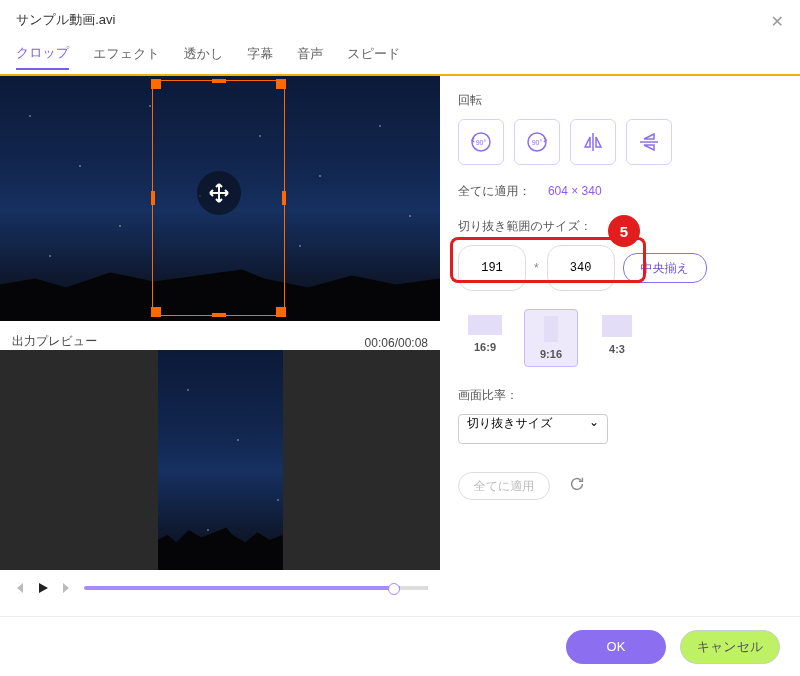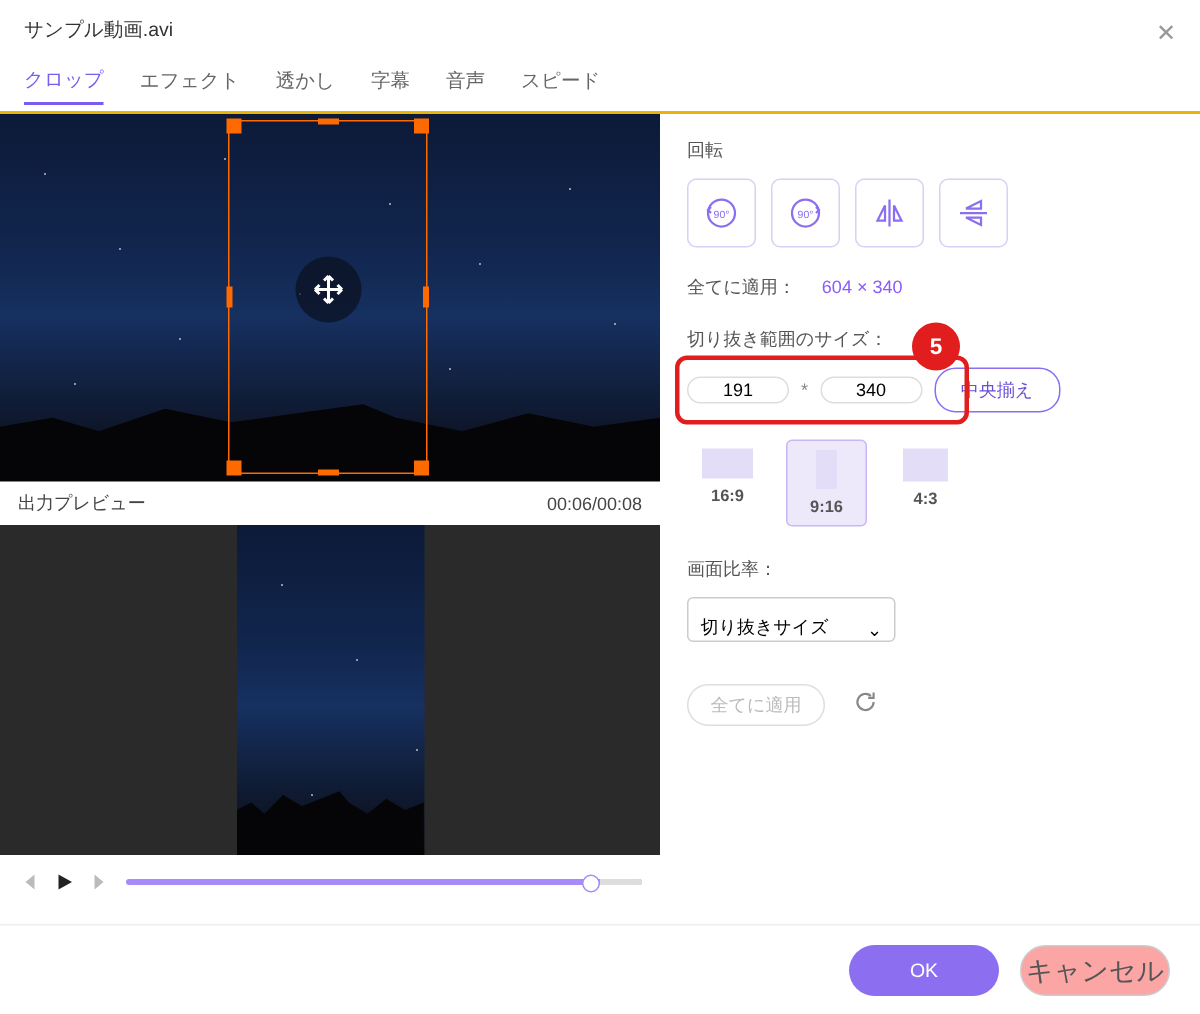--- a/index.html
+++ b/index.html
@@ -39,63 +39,63 @@
 .mountains { position:absolute; bottom:0; left:0; right:0; height:60px; background:#050507;
   clip-path:polygon(0 40%,8% 30%,15% 45%,25% 20%,35% 35%,45% 25%,55% 15%,60% 30%,70% 45%,80% 25%,90% 40%,100% 30%,100% 100%,0 100%); }
 .crop-box { position:absolute; left:152px; top:4px; width:133px; height:236px; border:1.5px solid #ff6a00; }
 .crop-box .hnd { position:absolute; background:#ff6a00; }
 .hnd.tl,.hnd.tr,.hnd.bl,.hnd.br { width:10px; height:10px; }
 .hnd.tl{left:-2px;top:-2px} .hnd.tr{right:-2px;top:-2px} .hnd.bl{left:-2px;bottom:-2px} .hnd.br{right:-2px;bottom:-2px}
 .hnd.t,.hnd.b{ width:14px; height:4px; left:calc(50% - 7px);} .hnd.t{top:-2px} .hnd.b{bottom:-2px}
 .hnd.l,.hnd.r{ width:4px; height:14px; top:calc(50% - 7px);} .hnd.l{left:-2px} .hnd.r{right:-2px}
 .move-ind { position:absolute; left:calc(50% - 22px); top:90px; width:44px; height:44px; border-radius:50%; background:rgba(10,15,30,.7); display:flex; align-items:center; justify-content:center; color:#fff; }
 
-.preview-label { height:30px; display:flex; align-items:center; justify-content:space-between; padding:0 12px; font-size:12px; color:#444; }
+.preview-label { height:30px; display:flex; align-items:flex-end; justify-content:space-between; padding:0 12px; font-size:12px; color:#444; }
 .preview-bottom { height:220px; background:#2a2a2a; position:relative; display:flex; justify-content:center; }
 .output-slice { width:125px; height:100%; background:linear-gradient(180deg,#0c1a38 0%,#11254d 35%,#163060 55%,#0a0a10 100%); position:relative; overflow:hidden; }
 .output-slice .mountains { height:50px; }
 
 .player { height:36px; display:flex; align-items:center; padding:0 12px; gap:10px; }
 .pbtn { width:14px; height:14px; color:#555; display:flex; align-items:center; }
 .pbtn.dis { color:#bbb; }
 .slider { flex:1; height:4px; background:#a78bfa; border-radius:2px; position:relative; }
 .slider::after { content:''; position:absolute; right:8%; top:-3px; width:10px; height:10px; background:#fff; border:1px solid #a78bfa; border-radius:50%; }
 .slider .track-rest { position:absolute; right:0; top:0; width:8%; height:100%; background:#ddd; border-radius:0 2px 2px 0; }
 
 
 .sect-label { font-size:12px; color:#555; margin-bottom:10px; }
 .rotate-row { display:flex; gap:10px; margin-bottom:18px; }
 .rot-btn { width:46px; height:46px; border:1px solid #d8d0f5; border-radius:6px; background:#fff; display:flex; align-items:center; justify-content:center; cursor:pointer; color:#8b6ff0; }
 .kv { font-size:12px; color:#555; margin-bottom:18px; }
 .kv .val { margin-left:14px; color:#8b5cf6; }
 
 .size-row { position:relative; display:flex; align-items:center; gap:8px; margin-bottom:18px; }
-.size-in { width:68px; height:18px; border:1px solid #ddd; border-radius:14px; text-align:center; font-size:12px; outline:none; }
+.size-in { width:68px; height:46px; border:1px solid #ddd; border-radius:14px; text-align:center; font-size:12px; outline:none;font-family:Liberation Mono, monospace; }
 .star { color:#888; font-size:12px; }
 .center-btn { width:84px; height:30px; border:1.5px solid #8b6ff0; border-radius:14px; background:#fff; color:#6a4ed8; font-size:12px; cursor:pointer; }
 .highlight-box { position:absolute; left:-8px; top:-8px; width:196px; height:46px; border:3px solid #e11d1d; border-radius:8px; pointer-events:none; }
 .badge-5 { position:absolute; left:150px; top:-30px; width:32px; height:32px; border-radius:50%; background:#e11d1d; color:#fff; font-size:15px; font-weight:600; display:flex; align-items:center; justify-content:center; }
 
 .aspect-row { display:flex; gap:12px; margin-bottom:20px;font-weight:bold; }
 .asp { width:54px; display:flex; flex-direction:column; align-items:center; gap:6px; padding:6px 0; border-radius:4px; cursor:pointer; }
 .asp.sel { background:#eee9fa; border:1px solid #c9b8f5; }
 .asp .shape { background:#e4ddf8; }
 .asp .s169{ width:34px; height:20px;} .asp .s916{width:14px;height:26px;} .asp .s11{width:24px;height:24px;} .asp .s43{width:30px;height:22px;}
 .asp .lbl { font-size:11px; color:#555; }
 
-.select { width:139px; height:30px; border:1px solid #ccc; border-radius:4px; font-size:12px; padding:0 8px; background:#fff; cursor:pointer; display:flex; align-items:flex-end; justify-content:space-between; }
+.select { width:150px; height:30px; border:1px solid #ccc; border-radius:4px; font-size:12px; padding:0 8px; background:#fff; cursor:pointer; display:flex; align-items:flex-start; justify-content:space-between; }
 
 .apply-row { margin-top:28px; display:flex; align-items:center; gap:18px; }
 .apply-btn { width:92px; height:28px; border:1px solid #ddd; border-radius:14px; background:#fff; color:#bbb; font-size:12px; }
 .reset-ic { color:#888; cursor:pointer; }
 
 
 .footer { position:absolute; bottom:0; left:0; right:0; height:60px; border-top:1px solid #eee; display:flex; align-items:center; justify-content:flex-end; gap:14px; padding:0 20px; }
 .btn-ok { width:100px; height:34px; border:none; border-radius:17px; background:#8b6ff0; color:#fff; font-size:13px; cursor:pointer;text-align:center; }
-.btn-cancel { width:100px; height:34px; border:1px solid #ccc; border-radius:17px; background:#fca5a5; color:#555; font-size:18px; cursor:pointer; }
+.btn-cancel { width:100px; height:34px; border:1px solid #ccc; border-radius:17px; background:#bef264; color:#555; font-size:13px; cursor:pointer; }
 </style>
 </head>
 <body>
 
 <div class="header">
   <span class="title">サンプル動画.avi</span>
   <span class="close-x">✕</span>
 </div>
 
 <div class="tabs">

